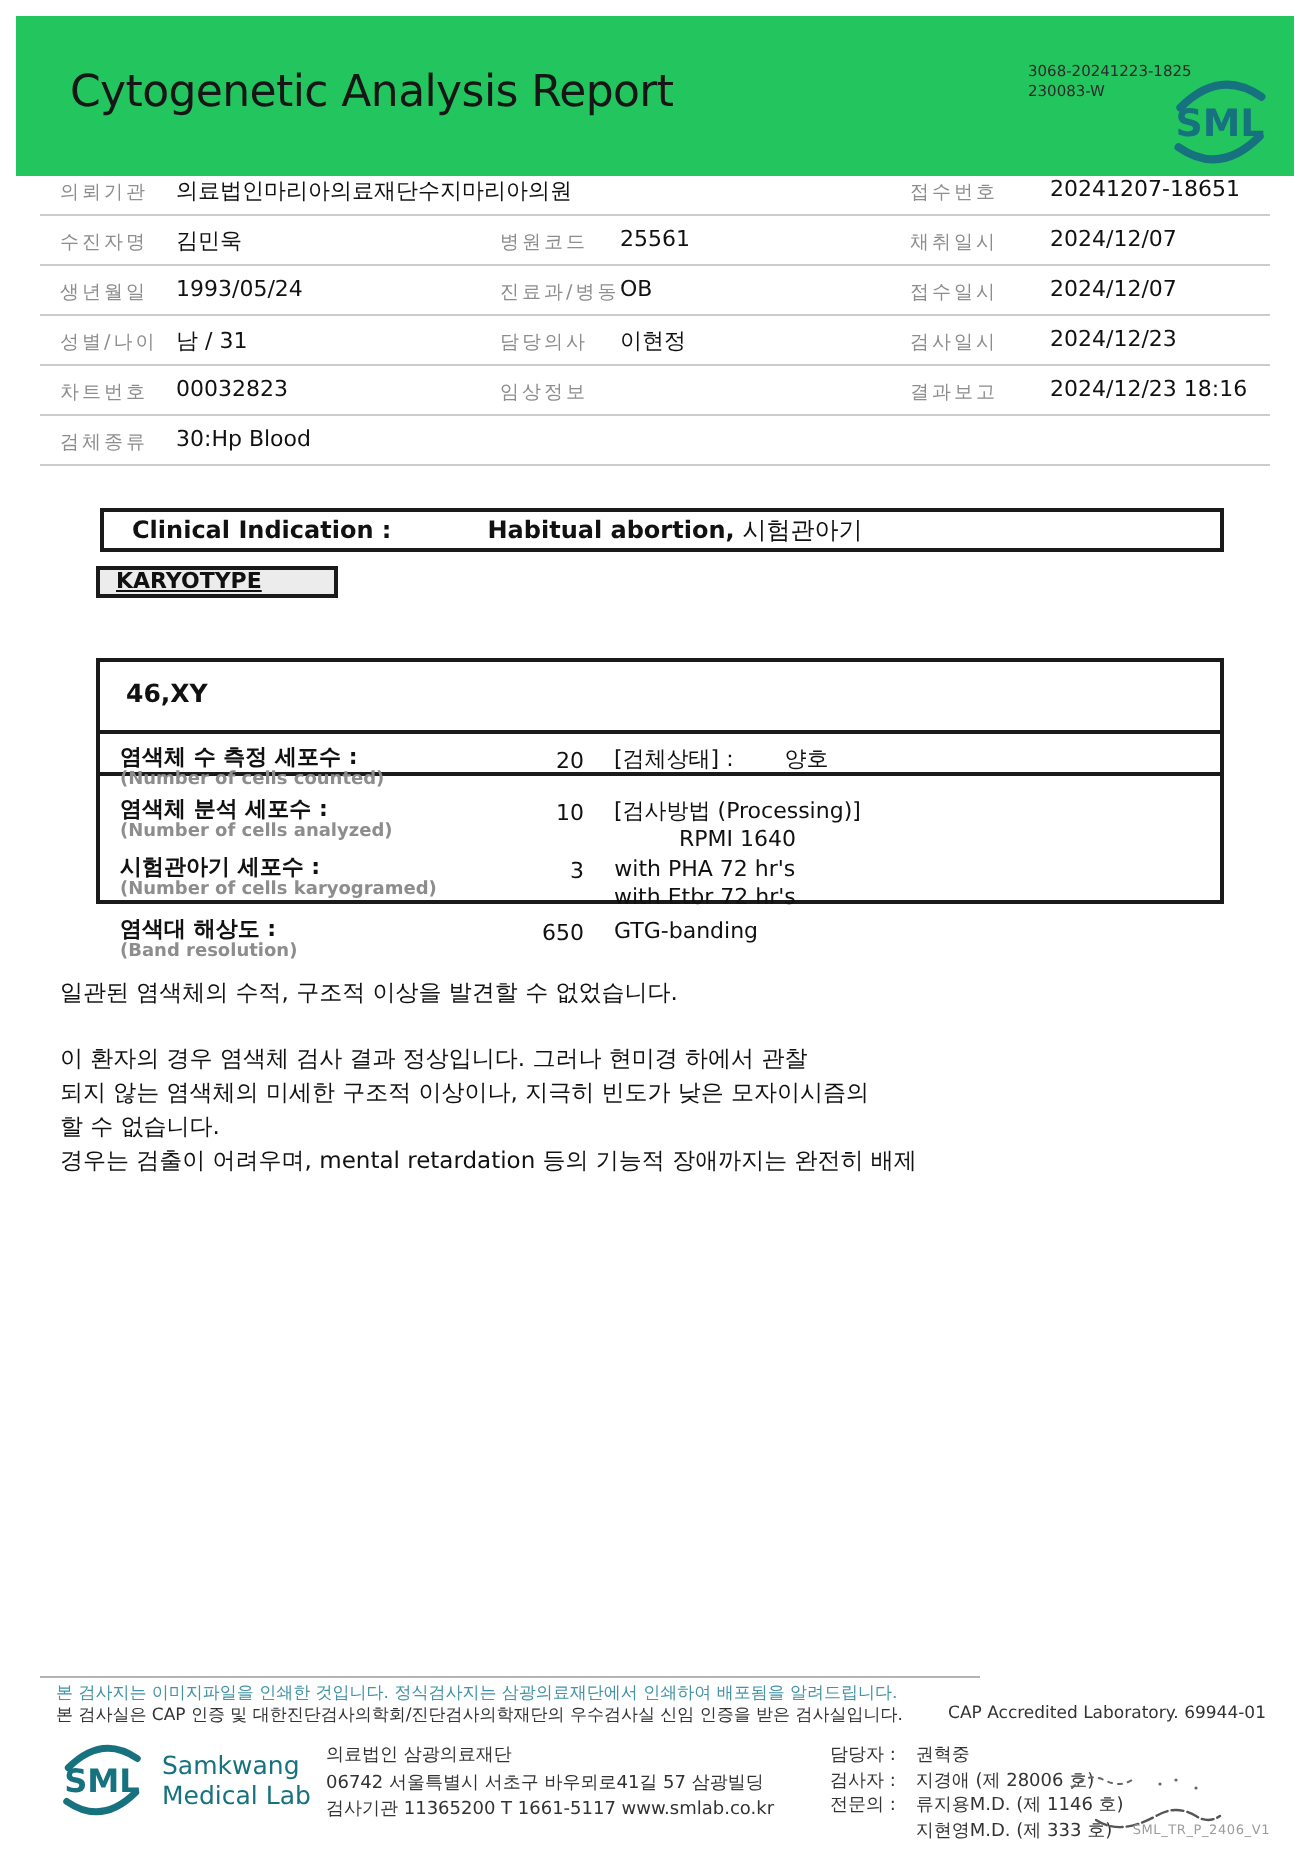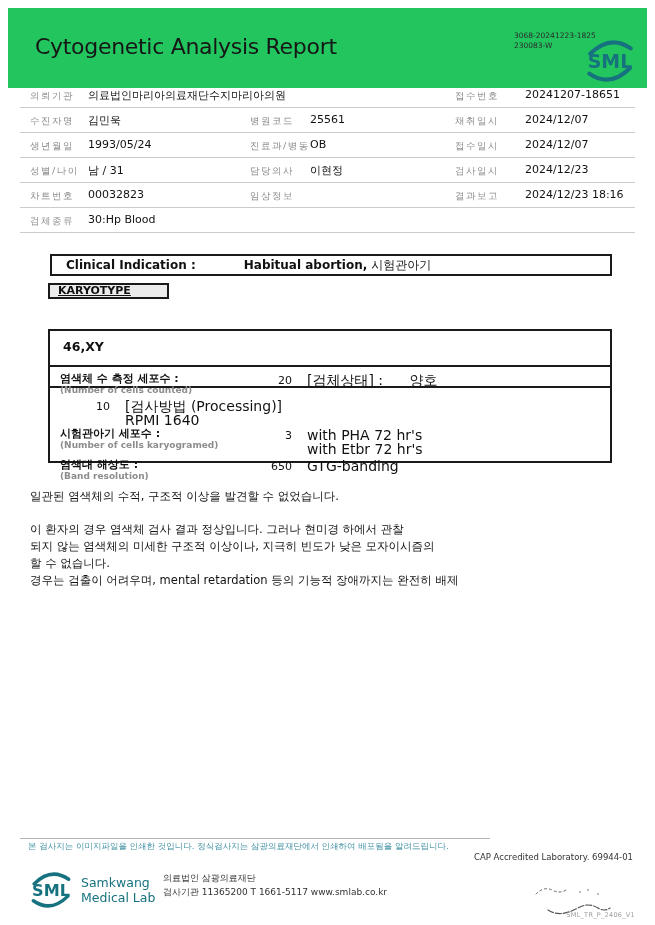--- a/index.html
+++ b/index.html
@@ -27,28 +27,28 @@
   .cbox .valn{margin-left:4px;}
 
   
   .ktab{position:absolute;left:48px;top:283px;width:121px;height:16px;border:2px solid #1a1a1a;
         box-sizing:border-box;background:#ececec;font-size:11px;font-weight:bold;
         text-decoration:underline;padding-left:8px;line-height:12px;}
   .kbox{position:absolute;left:48px;top:299px;width:564px;height:59px;border:2px solid #1a1a1a;
         box-sizing:border-box;padding:8px 0 0 13px;font-size:12.5px;font-weight:bold;margin-top:30px;}
 
   
-  .sbox{position:absolute;left:48px;top:365px;width:564px;height:98px;border:2px solid #1a1a1a;
+  .sbox{position:absolute;left:48px;top:365px;width:564px;height:87px;border:2px solid #1a1a1a;
         box-sizing:border-box;padding:6px 0 0 10px;}
   .srow{display:flex;align-items:flex-start;}
   .sleft{width:182px;}
   .sko{font-size:11px;font-weight:bold;line-height:12px;white-space:nowrap;}
   .sen{font-size:9px;font-weight:bold;color:#8d8d8d;line-height:10px;white-space:nowrap;}
   .snum{width:50px;text-align:right;font-size:11px;padding-top:1px;}
-  .sright{margin-left:15px;font-size:14px;line-height:14px;white-space:nowrap;}
+  .sright{margin-left:15px;font-size:11px;line-height:14px;white-space:nowrap;text-align:center;}
   .r1{height:26px}.r2{height:29px}.r3{height:31px}.r4{height:25px}
   .statusval{margin-left:22px;}
 
   
   .interp{position:absolute;left:30px;top:488px;font-size:11.5px;line-height:17px;}
   .interp .head{font-weight:bold;font-size:12px;line-height:16px;}
   .interp .para2{margin-top:16px;}
 
   
   .fline{position:absolute;left:20px;top:838px;width:470px;border-top:1px solid #b3b3b3;}
@@ -143,20 +143,24 @@
         <div class="sko">염색체 수 측정 세포수 :</div>
         <div class="sen">(Number of cells counted)</div>
       </div>
       <div class="snum">20</div>
       <div class="sright">
         <span>[검체상태] :</span>
         <span class="statusval">양호</span>
       </div>
     </div>
     <div class="srow r2">
+      <div class="sleft">
+        <div class="sko">염색체 분석 세포수 :</div>
+        <div class="sen">(Number of cells analyzed)</div>
+      </div>
       <div class="snum">10</div>
       <div class="sright">
         <div>[검사방법 (Processing)]</div>
         <div>RPMI 1640</div>
       </div>
     </div>
     <div class="srow r3">
       <div class="sleft">
         <div class="sko">시험관아기 세포수 :</div>
         <div class="sen">(Number of cells karyogramed)</div>
@@ -184,39 +188,59 @@
     <div class="para2">
       <div>이 환자의 경우 염색체 검사 결과 정상입니다. 그러나 현미경 하에서 관찰</div>
       <div>되지 않는 염색체의 미세한 구조적 이상이나, 지극히 빈도가 낮은 모자이시즘의</div>
       <div>할 수 없습니다.</div>
       <div>경우는 검출이 어려우며, mental retardation 등의 기능적 장애까지는 완전히 배제</div>
     </div>
   </div>
 
   <div class="fline"></div>
   <div class="fnotice1">본 검사지는 이미지파일을 인쇄한 것입니다. 정식검사지는 삼광의료재단에서 인쇄하여 배포됨을 알려드립니다.</div>
+  <div class="fnotice2">본 검사실은 CAP 인증 및 대한진단검사의학회/진단검사의학재단의 우수검사실 신임 인증을 받은 검사실입니다.</div>
   <div class="fcap">CAP Accredited Laboratory. 69944-01</div>
 
   <div class="flogo">
     <svg width="46" height="42" viewBox="0 0 60 54">
       <path d="M8,19 Q30,-3 53,13" fill="none" stroke="#17727f" stroke-width="4.5" stroke-linecap="round"></path>
       <path d="M52,35 Q30,57 7,41" fill="none" stroke="#17727f" stroke-width="4.5" stroke-linecap="round"></path>
       <text x="30" y="35" text-anchor="middle" font-size="21" font-weight="bold" fill="#17727f">SML</text>
     </svg>
     <div class="lname">
       <div>Samkwang</div>
       <div>Medical Lab</div>
     </div>
   </div>
 
   <div class="faddr">
     <div>의료법인 삼광의료재단</div>
+    <div>06742 서울특별시 서초구 바우뫼로41길 57 삼광빌딩</div>
     <div>검사기관 11365200 T 1661-5117 www.smlab.co.kr</div>
   </div>
 
+  <div class="fstaff">
+    <div>
+      <span class="sl">담당자 :</span>
+      <span>권혁중</span>
+    </div>
+    <div>
+      <span class="sl">검사자 :</span>
+      <span>지경애 (제 28006 호)</span>
+    </div>
+    <div>
+      <span class="sl">전문의 :</span>
+      <span>류지용M.D. (제 1146 호)</span>
+    </div>
+    <div>
+      <span class="sl"></span>
+      <span>지현영M.D. (제 333 호)</span>
+    </div>
+  </div>
 
   <svg class="fsig" width="90" height="40" viewBox="0 0 90 40">
     <path d="M8,14 q8,-8 16,-4 t14,0" fill="none" stroke="#666" stroke-width="1" stroke-dasharray="2,3" stroke-linecap="round"></path>
     <path d="M20,30 q12,8 30,-2 q10,-6 20,0 q6,4 12,0" fill="none" stroke="#555" stroke-width="1.2" stroke-dasharray="6,2" stroke-linecap="round"></path>
     <circle cx="52" cy="12" r="0.8" fill="#666"></circle>
       <circle cx="60" cy="10" r="0.8" fill="#666"></circle>
     <circle cx="70" cy="14" r="0.8" fill="#666"></circle>
   </svg>
 
   <div class="fcode">SML_TR_P_2406_V1</div>

